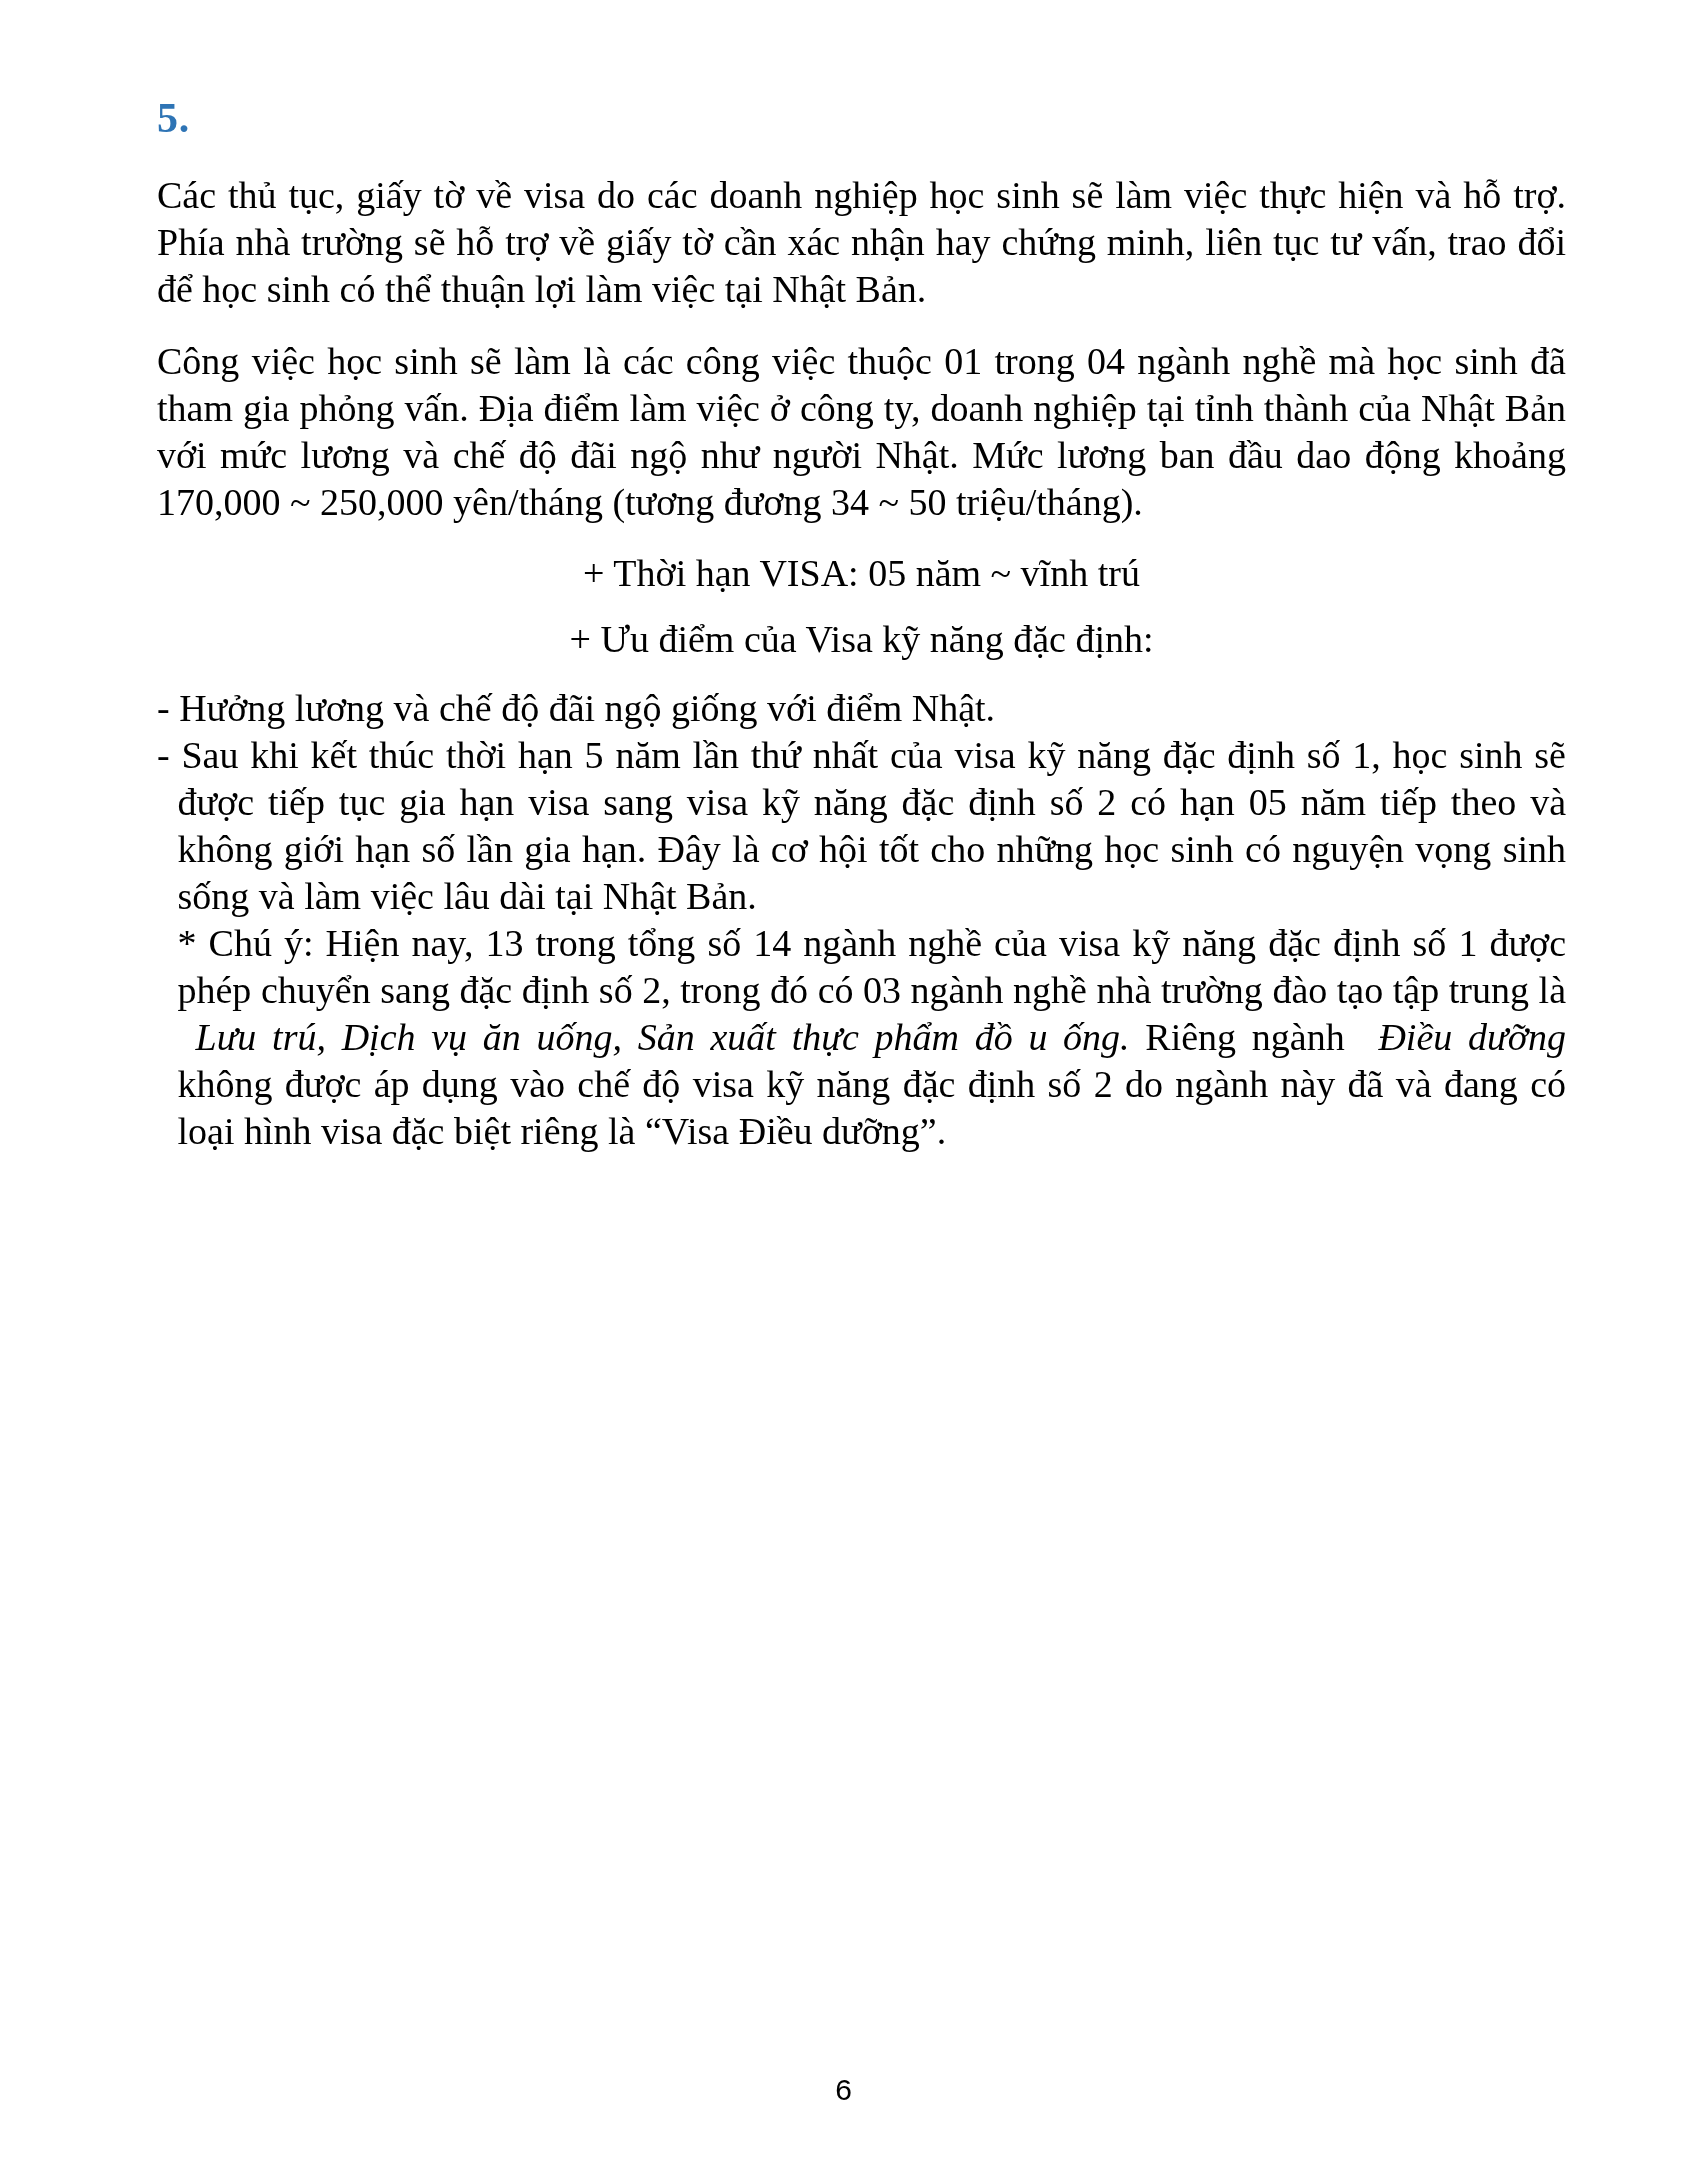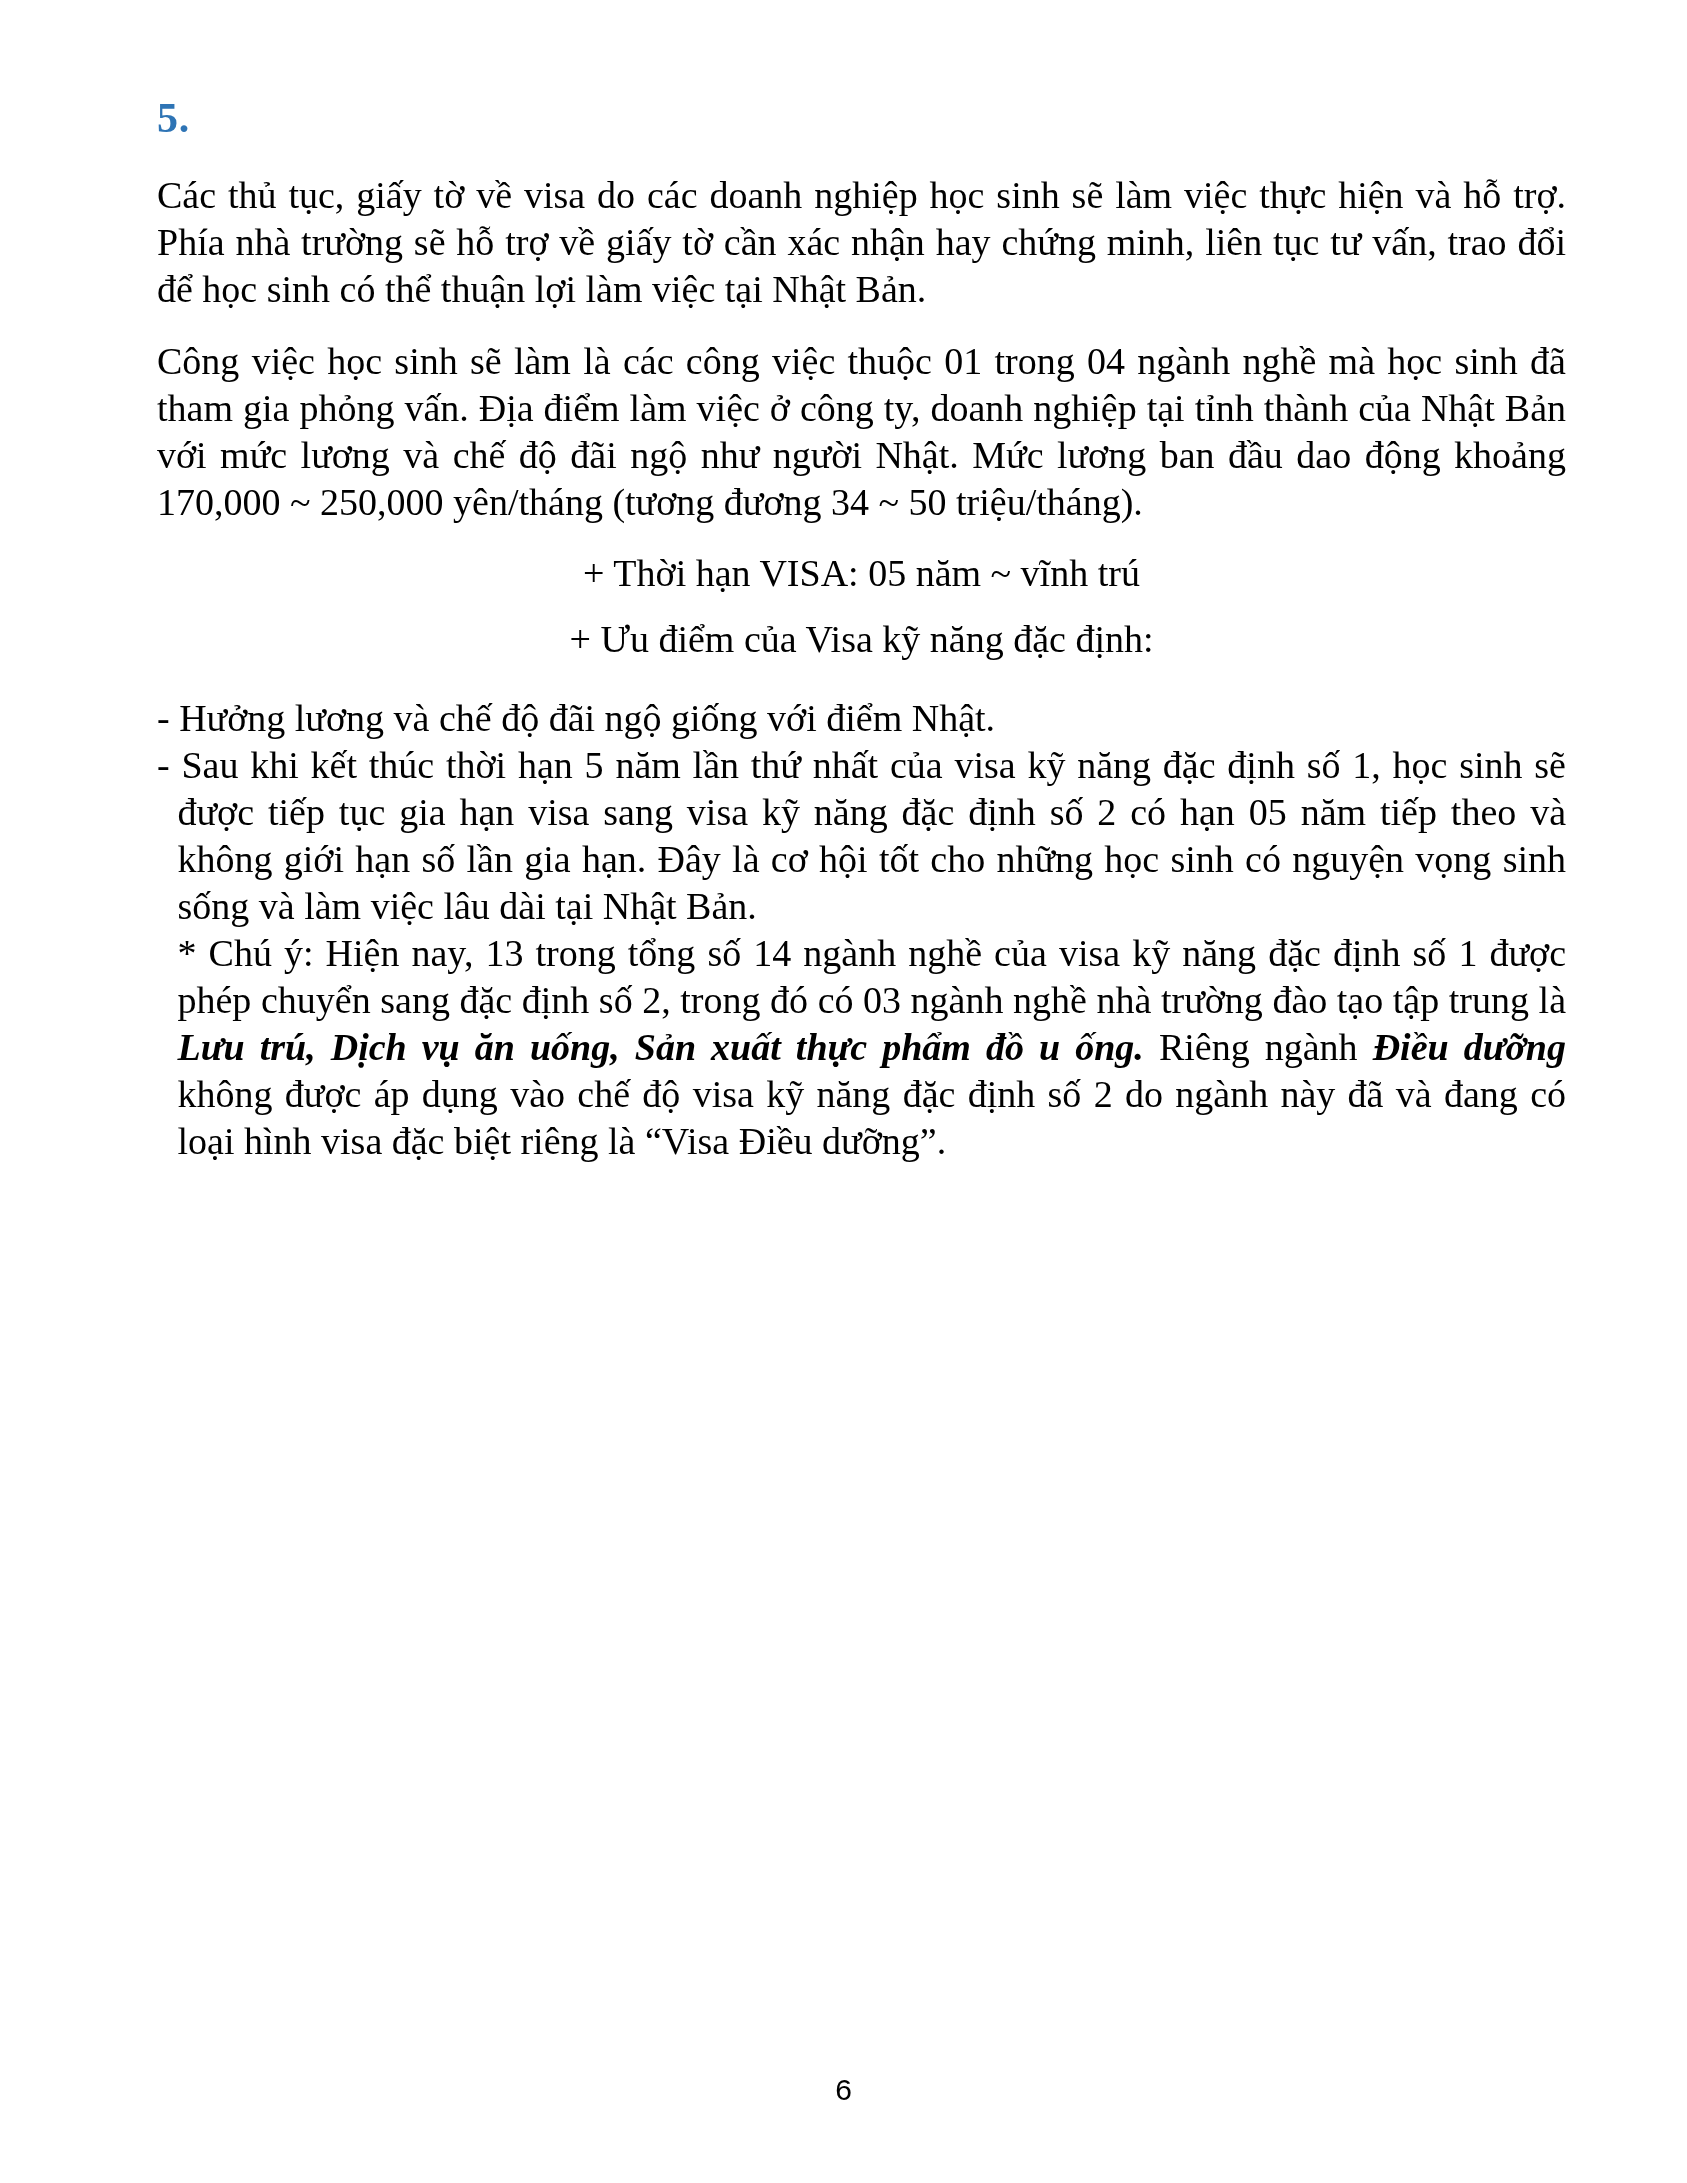--- a/index.html
+++ b/index.html
@@ -42,34 +42,34 @@
     text-align: justify;
     margin: 0 0 24.5px 0;
   }
   p.line {
     text-align: center;
   }
   p.plus {
     margin-bottom: 19px;
   }
   p.plus2 {
-    margin-bottom: 32px;
+    margin-bottom: 22px;
   }
   .tight p {
     margin: 0;
   }
   .li {
     padding-left: 20.5px;
     text-indent: -20.5px;
   }
   .indent {
     margin-left: 20.5px !important;
   }
   .b  { font-weight: 400; }
-  .bi { font-weight: 700; font-style: italic; }
+  .bi { font-weight: 400; font-style: italic; margin-left: 18px; }
   .footer {
     position: absolute;
     left: 0;
     right: 0;
     bottom: 78px;
     text-align: center;
     font-family: "Liberation Sans", sans-serif;
     font-size: 30px;
     line-height: 1;
     color: #000000;

